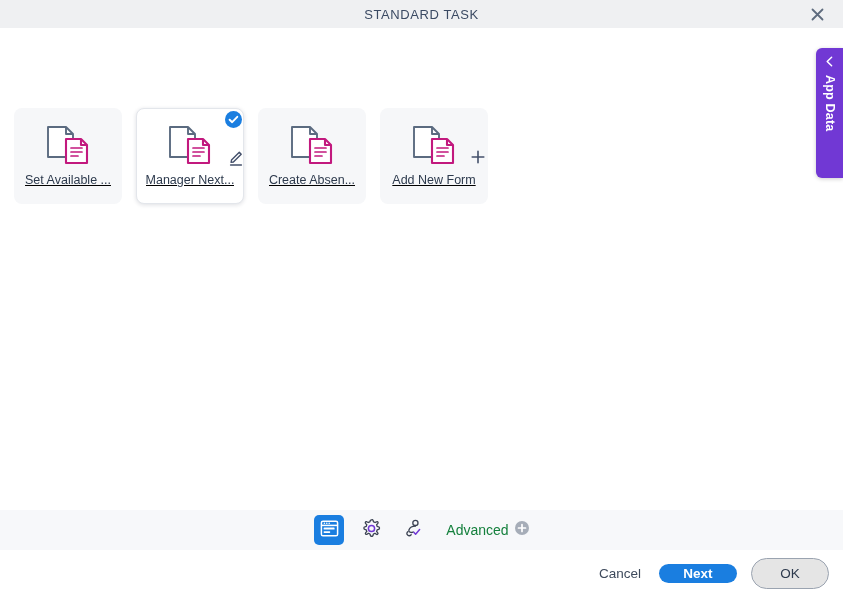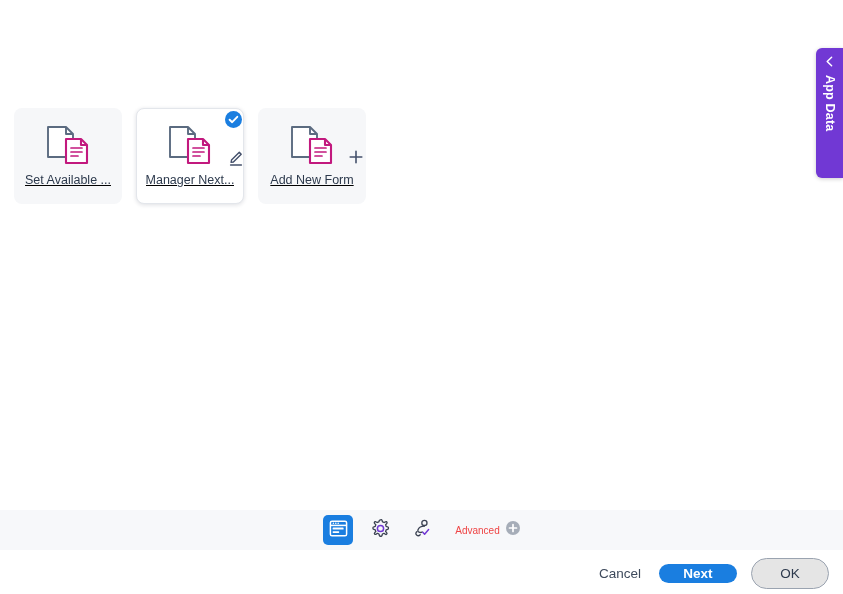--- a/index.html
+++ b/index.html
@@ -100,21 +100,21 @@
     position:absolute; left:0; top:510px; width:843px; height:40px;
     background:#f7f8fa;
     display:flex; align-items:center; justify-content:center; gap:12px;
   }
   .tool-btn {
     width:30px; height:30px; border-radius:5px;
     display:flex; align-items:center; justify-content:center; cursor:pointer;
   }
   .tool-btn.active { background:#1a7ee0; }
   .advanced-wrap { display:flex; align-items:center; gap:6px; cursor:pointer; margin-left:6px;}
-  .advanced-label { font-size:10px; color:#ef4444; }
+  .advanced-label { font-size:14px; color:#15803d; }
 
   
   .footer {
     position:absolute; left:0; top:552px; width:843px; height:42px;
     display:flex; align-items:center; justify-content:flex-end; gap:14px;
     padding-right:14px; background:#ffffff;padding-left:19px;
   }
   .btn {
     font-size:13.5px; border-radius:17px; cursor:pointer;
     display:flex; align-items:center; justify-content:center;
@@ -130,20 +130,30 @@
   .btn-ok {
     background:#e5e5e5; color:#2d3a4d; border:1px solid #9aa3b0;
     width:78px; height:31px;
   }
 </style>
 </head>
 <body>
 
 <div id="app">
 
+  <div class="titlebar">
+    <div class="titlebar-text">STANDARD TASK</div>
+    <div class="close-btn">
+      <span>
+        <svg width="15" height="15" viewBox="0 0 15 15">
+          <path d="M2.5 2.5 L12.5 12.5 M12.5 2.5 L2.5 12.5" stroke="#5e6b7e" stroke-width="1.8" stroke-linecap="round" fill="none"></path>
+        </svg>
+      </span>
+    </div>
+  </div>
 
 
   <div class="cards">
 
     <div class="card">
       <div class="card-icon-wrap">
         <svg width="56" height="46" viewBox="0 0 56 46">
           <path d="M8 4 H26 L33 11 V34 H8 Z" fill="#ffffff" stroke="#5b6b80" stroke-width="1.9" stroke-linejoin="round"></path>
           <path d="M26 4 V11 H33" fill="none" stroke="#5b6b80" stroke-width="1.9" stroke-linejoin="round"></path>
           <path d="M26 16 H41 L47 22 V40 H26 Z" fill="#ffffff" stroke="#c2197e" stroke-width="2.1" stroke-linejoin="round"></path>
@@ -172,20 +182,32 @@
         <span class="pencil-badge">
           <svg width="16" height="17" viewBox="0 0 16 17">
             <path d="M11.3 2.3 L13.2 4.2 L5.4 12 L3.1 12.4 L3.5 10.1 Z" fill="none" stroke="#44506b" stroke-width="1.4" stroke-linejoin="round"></path>
             <path d="M2.6 15 H13.4" stroke="#44506b" stroke-width="1.4" stroke-linecap="round"></path>
           </svg>
         </span>
       </div>
       <div class="card-label">Manager Next...</div>
     </div>
 
+    <div class="card">
+      <div class="card-icon-wrap">
+        <svg width="56" height="46" viewBox="0 0 56 46">
+          <path d="M8 4 H26 L33 11 V34 H8 Z" fill="#ffffff" stroke="#5b6b80" stroke-width="1.9" stroke-linejoin="round"></path>
+          <path d="M26 4 V11 H33" fill="none" stroke="#5b6b80" stroke-width="1.9" stroke-linejoin="round"></path>
+          <path d="M26 16 H41 L47 22 V40 H26 Z" fill="#ffffff" stroke="#c2197e" stroke-width="2.1" stroke-linejoin="round"></path>
+          <path d="M41 16 V22 H47" fill="none" stroke="#c2197e" stroke-width="2.1" stroke-linejoin="round"></path>
+          <path d="M31 25 H42 M31 29 H42 M31 33 H38" stroke="#c2197e" stroke-width="1.7" stroke-linecap="round"></path>
+        </svg>
+      </div>
+      <div class="card-label">Create Absen...</div>
+    </div>
 
     <div class="card">
       <div class="card-icon-wrap">
         <svg width="56" height="46" viewBox="0 0 56 46">
           <path d="M8 4 H26 L33 11 V34 H8 Z" fill="#ffffff" stroke="#5b6b80" stroke-width="1.9" stroke-linejoin="round"></path>
           <path d="M26 4 V11 H33" fill="none" stroke="#5b6b80" stroke-width="1.9" stroke-linejoin="round"></path>
           <path d="M26 16 H41 L47 22 V40 H26 Z" fill="#ffffff" stroke="#c2197e" stroke-width="2.1" stroke-linejoin="round"></path>
           <path d="M41 16 V22 H47" fill="none" stroke="#c2197e" stroke-width="2.1" stroke-linejoin="round"></path>
           <path d="M31 25 H42 M31 29 H42 M31 33 H38" stroke="#c2197e" stroke-width="1.7" stroke-linecap="round"></path>
         </svg>

